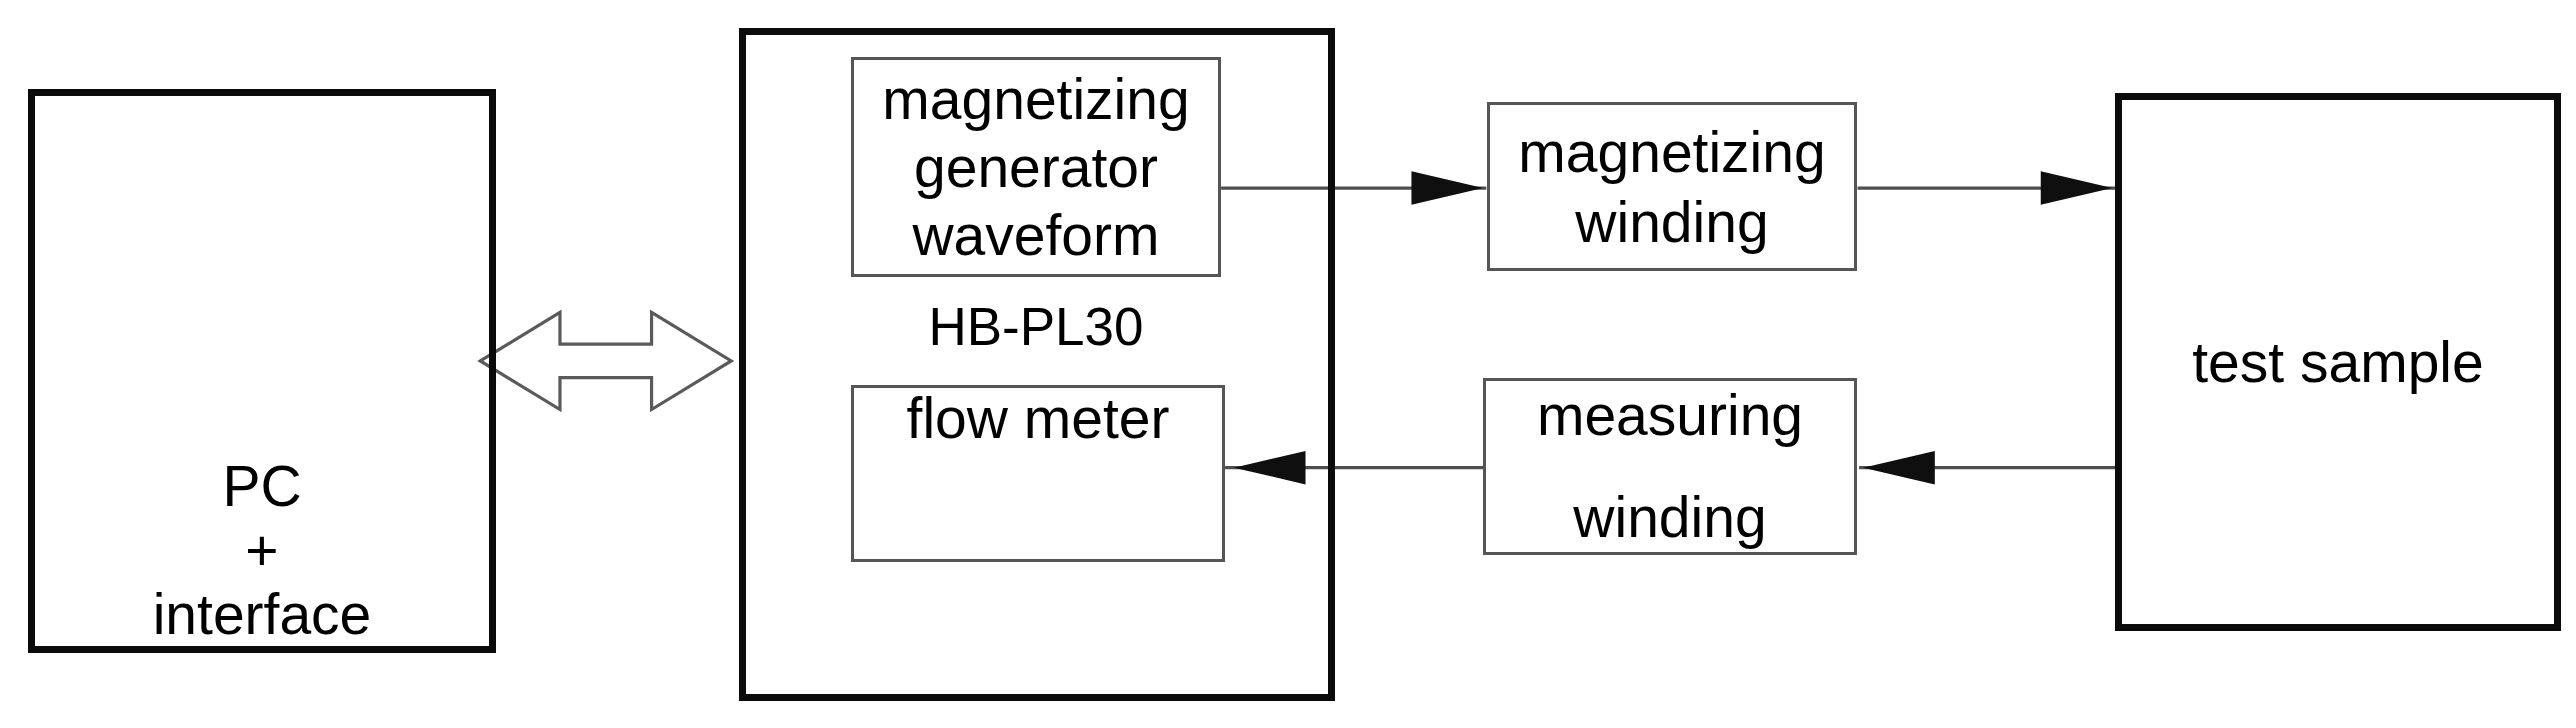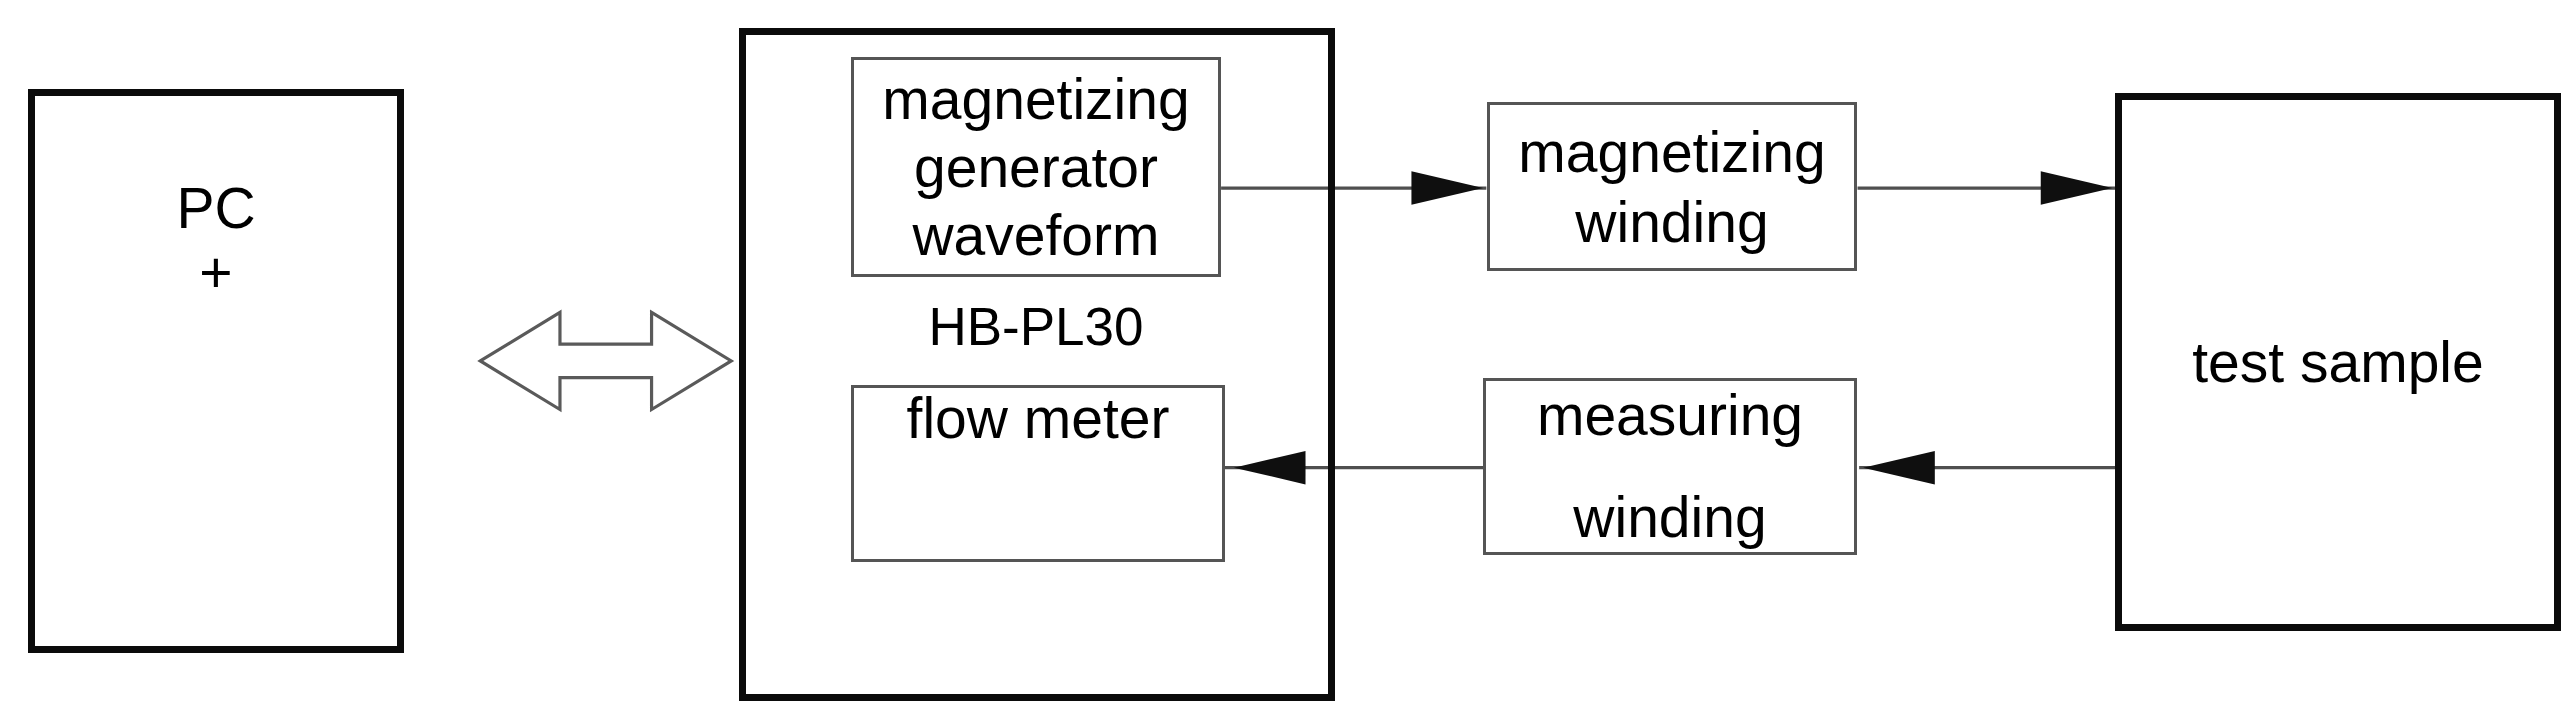--- a/index.html
+++ b/index.html
@@ -38,22 +38,22 @@
   .thin {
     border: 3.2px solid #555555;
   }
   .tl {
     font-size: 57px;
     white-space: nowrap;
   }
   
   .pc-box {
     left: 28px; top: 89px;
-    width: 376px; height: 564px;
-    justify-content: flex-start;
+    width: 468px; height: 564px;
+    justify-content: flex-end;
     padding-top: 80px;
   }
   .pc-box .tl { line-height: 64px; }
   
   .hb-box {
     left: 739px; top: 28px;
     width: 596px; height: 673px;
   }
   
   .gen-box {
@@ -119,20 +119,21 @@
 
     <line x1="1864" y1="587" x2="1536" y2="587" stroke="#4f4f4f" stroke-width="4"></line>
     <polygon points="1549,587 1639,566 1639,608" fill="#0f0f0f"></polygon>
 
     <polygon points="603,453 703,392 703,432 818,432 818,392 918,453 818,514 818,474 703,474 703,514" fill="#ffffff" stroke="#5a5a5a" stroke-width="4" stroke-linejoin="miter"></polygon>
   </svg>
 
   <div class="box thick pc-box">
     <div class="tl">PC</div>
     <div class="tl">+</div>
+    <div class="tl">interface</div>
   </div>
 
   <div class="box thick hb-box"></div>
 
   <div class="box thin gen-box">
     <div class="tl">magnetizing</div>
     <div class="tl">generator</div>
     <div class="tl">waveform</div>
   </div>
 

